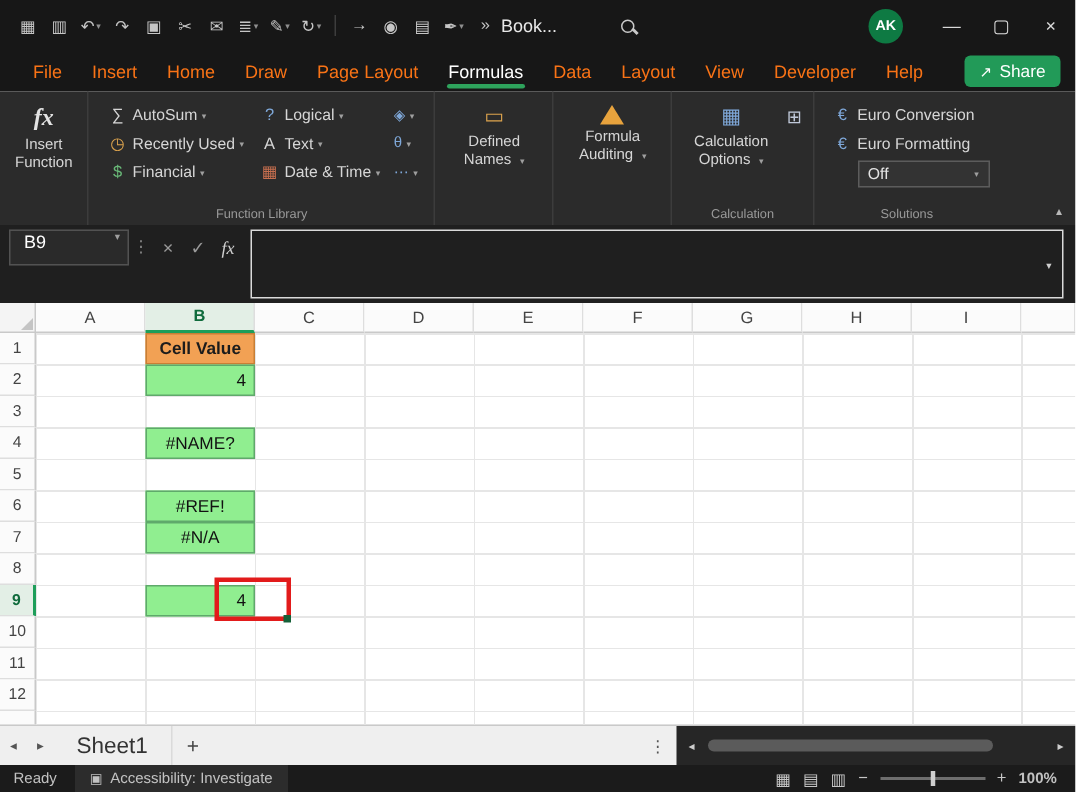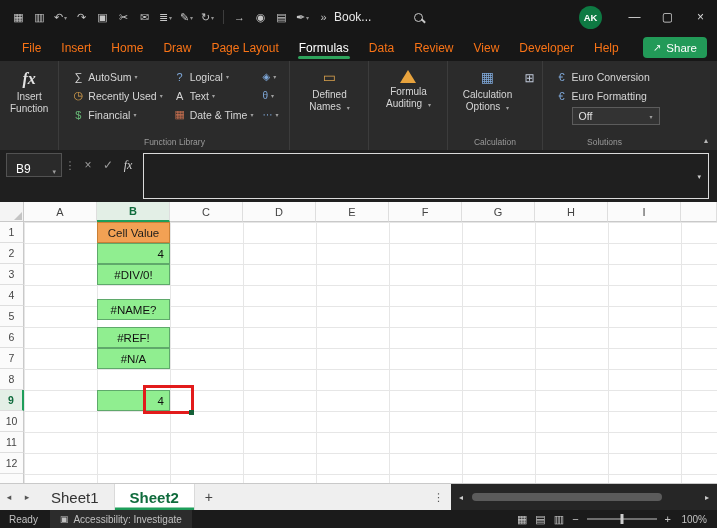--- a/index.html
+++ b/index.html
@@ -50,21 +50,21 @@
   .tri-icon { width: 0; height: 0; border-left: 8px solid transparent; border-right: 8px solid transparent; border-bottom: 13px solid #E8A33D; margin-top: 1px; }
   .calc-wrap { display: flex; align-items: flex-start; gap: 5px; }
   .calcsheet { font-size: 12px; color: #BFC8D9; margin-top: 4px; }
   .sol { display: flex; flex-direction: column; }
   .off-select { width: 88px; height: 18px; margin: 2px 0 0 22px; background: #333; border: 1px solid #5c5c5c; display: flex; align-items: center; padding: 0 6px; font-size: 10.5px; color: #e3e3e3; }
   .off-select .dd { margin-left: auto; }
   .collapse { position: absolute; right: 9px; bottom: 5px; font-size: 8px; color: #b8b8b8; }
 
   
   .fbar { flex: 0 0 52px; background: #1f1f1f; display: flex; align-items: flex-start; padding: 3px 8px 3px 6px; }
-  .namebox { width: 56px; height: 24px; background: #2a2a2a; border: 1px solid #525252; display: flex; align-items: flex-end; padding: 0 5px 0 9px; font-size: 12px; color: #fff; }
+  .namebox { width: 80px; height: 24px; background: #2a2a2a; border: 1px solid #525252; display: flex; align-items: flex-start; padding: 0 5px 0 9px; font-size: 12px; color: #fff; }
   .namebox .dd { margin-left: auto; font-size: 7px; }
   .fdots { width: 12px; line-height: 24px; text-align: center; color: #8a8a8a; font-size: 11px; margin: 0 2px; }
   .fbtn { width: 20px; height: 24px; display: flex; align-items: center; justify-content: center; color: #9a9a9a; font-size: 12px; }
   .fbtn.fx { font-family: "Liberation Serif", serif; font-style: italic; color: #d0d0d0; }
   .finput { flex: 1; height: 46px; border: 1px solid #DADADA; margin-left: 5px; position: relative; padding: 4px 22px 0 9px; font-size: 12px; color: #f3f3f3; overflow: hidden; white-space: nowrap; }
   .expand { position: absolute; right: 7px; top: 19px; font-size: 7px; color: #cfcfcf; }
 
   
   .grid { flex: 0 0 281px; display: flex; flex-direction: column; background: #fff; overflow: hidden; }
   .ghead { flex: 0 0 20px; display: flex; }
@@ -77,21 +77,21 @@
   .rowheads { flex: 0 0 24px; display: flex; flex-direction: column; }
   .rhead { flex: 0 0 21px; background: #FBFBFB; border-right: 1px solid #C9C9C9; border-bottom: 1px solid #DEDEDE; display: flex; align-items: center; justify-content: center; font-size: 10.5px; color: #444; }
   .rhead.sel { background: #E3EFE6; border-right: 2px solid #1E9E5A; color: #0F6B3C; font-weight: bold; }
   .cells { flex: 1; position: relative;
     background-image:
       repeating-linear-gradient(to right, #E6E6E6 0, #E6E6E6 1px, transparent 1px, transparent 73px),
       repeating-linear-gradient(to bottom, #E6E6E6 0, #E6E6E6 1px, transparent 1px, transparent 21px);
   }
   .cell { position: absolute; width: 73px; height: 21px; display: flex; align-items: center; padding: 0 5px; font-size: 11.5px; color: #111; }
   .cell.green { background: #90EE90; border: 1px solid #5FA96B; }
-  .cell.orange { background: #F2A154; border: 1px solid #C97F35; font-weight: normal; color: #1c1c1c; justify-content: center; }
+  .cell.orange { background: #F2A154; border: 1px solid #C97F35; font-weight: bold; color: #1c1c1c; justify-content: center; }
   .cell.center { justify-content: center; }
   .cell.right { justify-content: flex-end; }
   .redbox { position: absolute; left: 119px; top: 163px; width: 51px; height: 29px; border: 3px solid #E21B1B; }
   .fillhandle { position: absolute; left: 165px; top: 188px; width: 5px; height: 5px; background: #156038; }
 
   
   .sheetbar { flex: 0 0 27px; background: #EFEFEF; border-top: 1px solid #C9C9C9; display: flex; align-items: stretch; }
   .snavbtn { width: 18px; display: flex; align-items: center; justify-content: center; color: #555; font-size: 9px; }
   .stab { display: flex; align-items: center; padding: 0 15px; font-size: 15px; color: #333; border-right: 1px solid #DADADA; }
   .stab.active { background: #fff; color: #0F6B3C; font-weight: bold; box-shadow: inset 0 -2.5px 0 #1E9E5A; }
@@ -105,21 +105,21 @@
 
   
   .statusbar { flex: 0 0 18px; background: #1b1b1b; display: flex; align-items: center; font-size: 10px; color: #c2c2c2; padding-left: 9px; }
   .sb-ready { margin-right: 12px; }
   .sb-acc { height: 100%; display: flex; align-items: center; gap: 5px; background: #2c2c2c; padding: 0 10px; }
   .sb-acc-ic { font-size: 9px; }
   .sb-right { margin-left: auto; display: flex; align-items: center; gap: 8px; padding-right: 10px; }
   .vicon, .zbtn { font-size: 11px; color: #c6c6c6; }
   .zslider { width: 70px; height: 2px; background: #6e6e6e; position: relative; }
   .zthumb { position: absolute; left: 50%; top: 50%; transform: translate(-50%,-50%); width: 3px; height: 10px; background: #cfcfcf; }
-  .zoomval { min-width: 28px; text-align: right; }
+  .zoomval { min-width: 28px; text-align: left; font-weight: bold; }
 </style>
 </head>
 <body>
 
 <div class="app">
 
   <div class="titlebar">
     <div class="qat">
       <span class="qat-btn">▦</span>
       <span class="qat-btn">▥</span>
@@ -166,21 +166,21 @@
   </div>
 
   <div class="tabs">
     <span class="tab">File</span>
     <span class="tab">Insert</span>
     <span class="tab">Home</span>
     <span class="tab">Draw</span>
     <span class="tab">Page Layout</span>
     <span class="tab active">Formulas</span>
     <span class="tab">Data</span>
-    <span class="tab">Review</span>
+    <span class="tab">Layout</span>
     <span class="tab">View</span>
     <span class="tab">Developer</span>
     <span class="tab">Help</span>
     <div class="share-btn">
       <span class="share-ic">↗</span>
       <span>Share</span>
     </div>
   </div>
 
   <div class="ribbon">
@@ -329,36 +329,34 @@
         <div class="rhead">8</div>
         <div class="rhead sel">9</div>
         <div class="rhead">10</div>
         <div class="rhead">11</div>
         <div class="rhead">12</div>
         <div class="rhead"></div>
       </div>
       <div class="cells">
         <div class="cell orange" style="left:73px;top:0;">Cell Value</div>
         <div class="cell green right" style="left:73px;top:21px;">4</div>
-        <div class="cell green center" style="left:73px;top:42px;">#DIV/0!</div>
-        <div class="cell green center" style="left:73px;top:77px;">#NAME?</div>
+        <div class="cell green center" style="left:73px;top:63px;">#NAME?</div>
         <div class="cell green center" style="left:73px;top:105px;">#REF!</div>
         <div class="cell green center" style="left:73px;top:126px;">#N/A</div>
         <div class="cell green right" style="left:73px;top:168px;">4</div>
         <div class="redbox"></div>
         <div class="fillhandle"></div>
       </div>
     </div>
   </div>
 
   <div class="sheetbar">
     <span class="snavbtn">◂</span>
     <span class="snavbtn">▸</span>
     <div class="stab">Sheet1</div>
-    <div class="stab active">Sheet2</div>
     <span class="sadd">+</span>
     <div class="sspace"></div>
     <span class="sdots">⋮</span>
     <div class="sscroll">
       <span class="sarrow">◂</span>
       <div class="strack">
           <div class="sthumb"></div>
         </div>
       <span class="sarrow">▸</span>
     </div>

